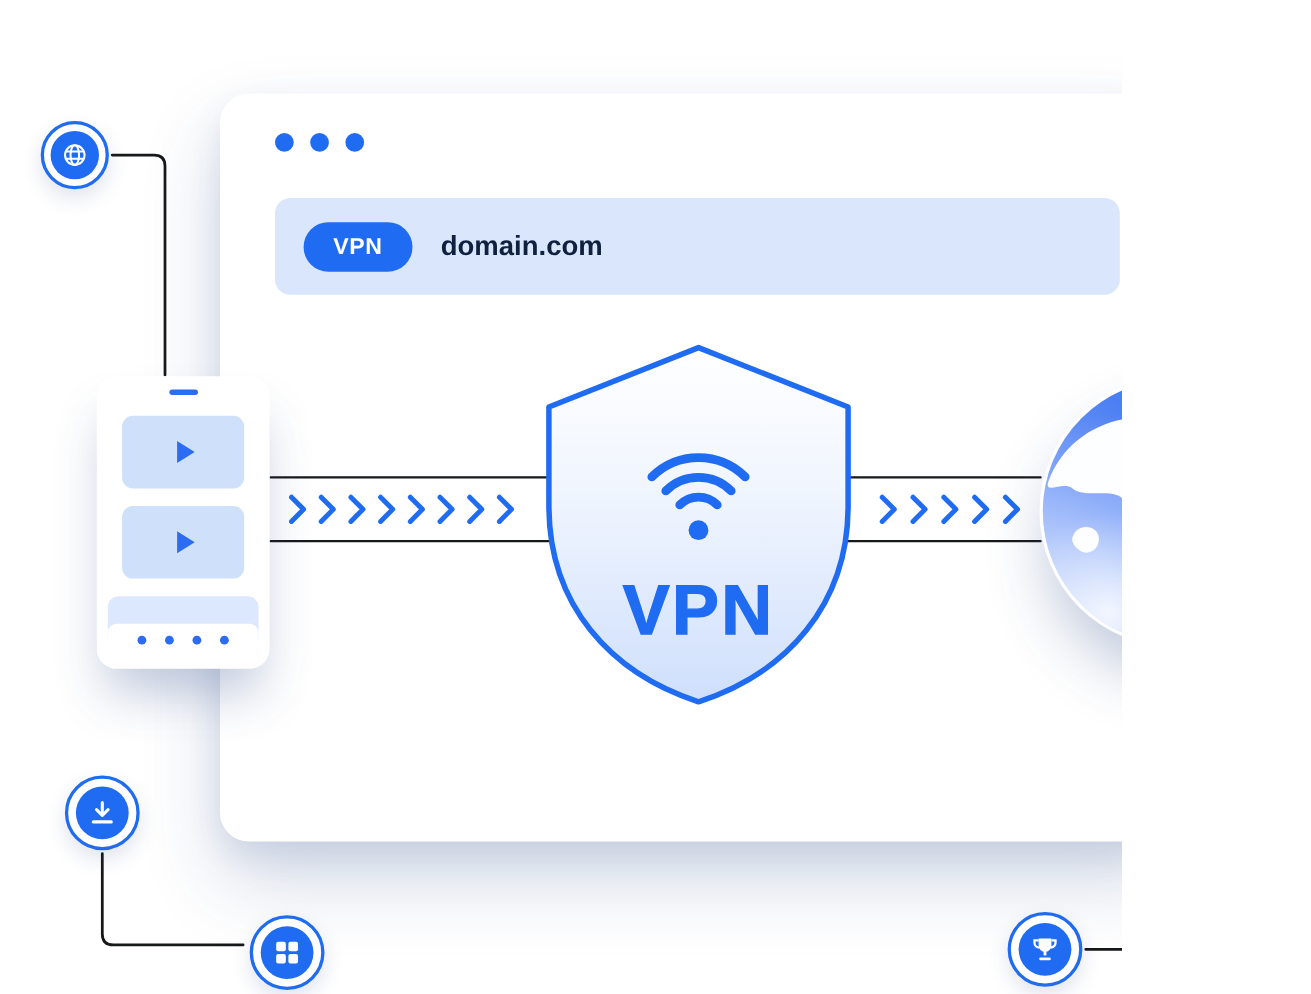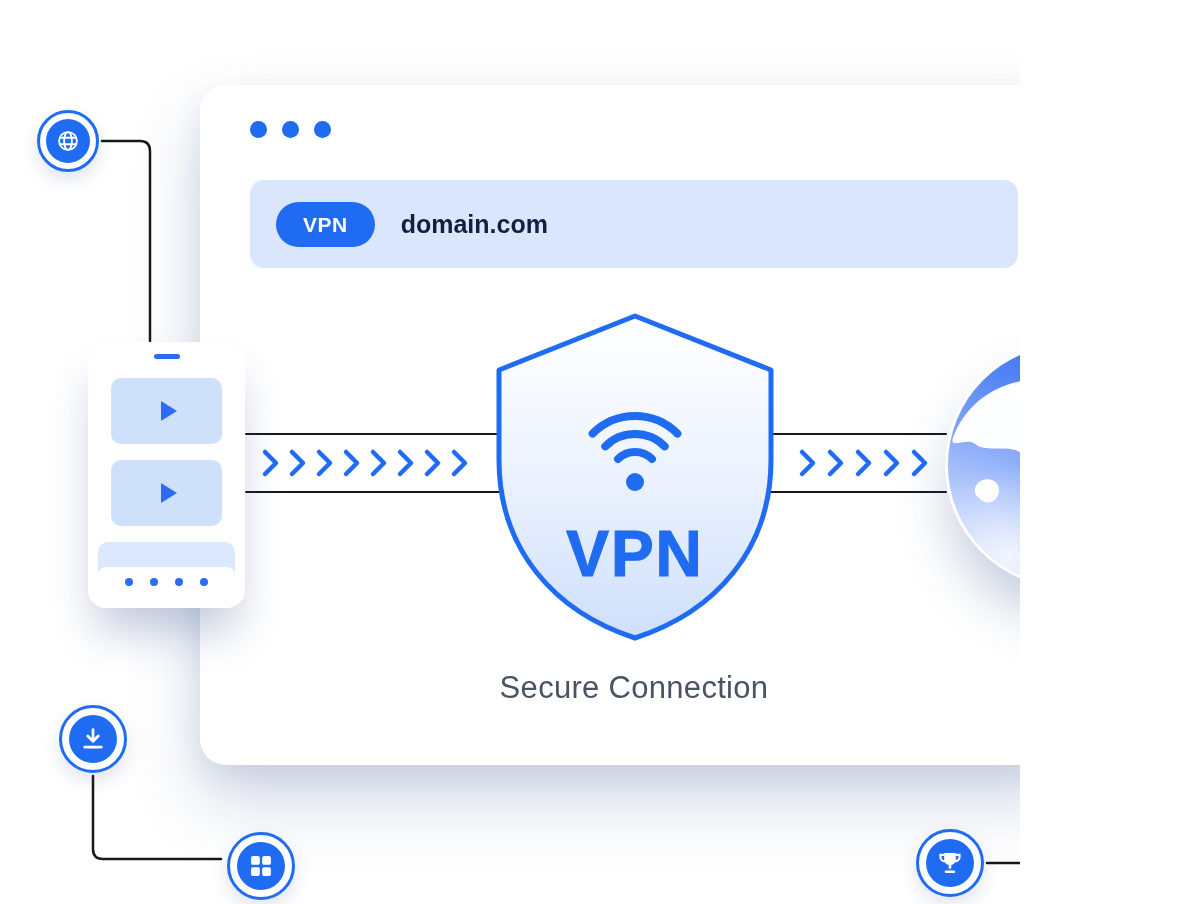--- a/index.html
+++ b/index.html
@@ -90,21 +90,20 @@
   <div class="card">
     <div class="dots">
       <span class="dot"></span>
       <span class="dot"></span>
       <span class="dot"></span>
     </div>
     <div class="addr">
       <span class="pill">VPN</span>
       <span class="url">domain.com</span>
     </div>
-    <div class="caption">Secure Connection</div>
   </div>
 
   <svg class="bands-svg" width="1192" height="904" viewBox="0 0 1192 904">
     <g fill="none" stroke="#17181A" stroke-width="2" stroke-linecap="round">
       <path d="M246 434 H505"></path>
       <path d="M246 492 H505"></path>
       <path d="M768 434 H946"></path>
       <path d="M768 492 H946"></path>
     </g>
     <g fill="none" stroke="#1F6CF2" stroke-width="4.5" stroke-linecap="round" stroke-linejoin="round">

